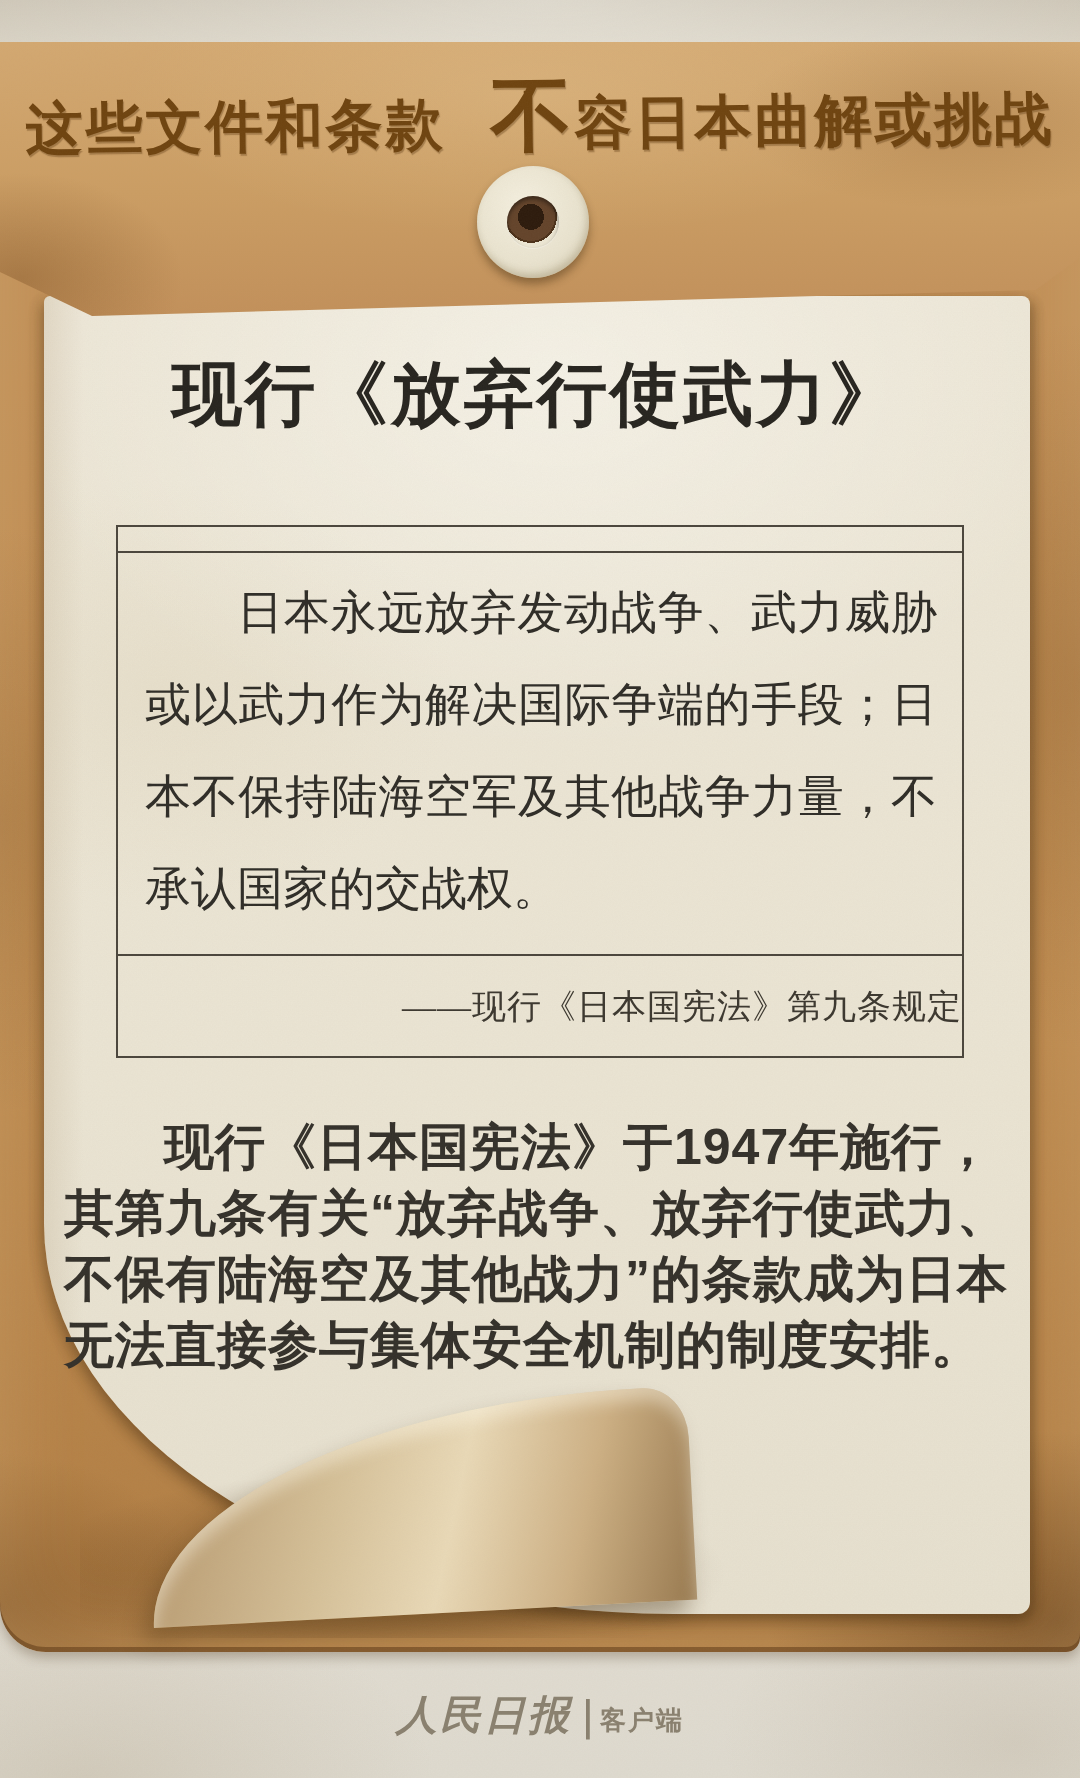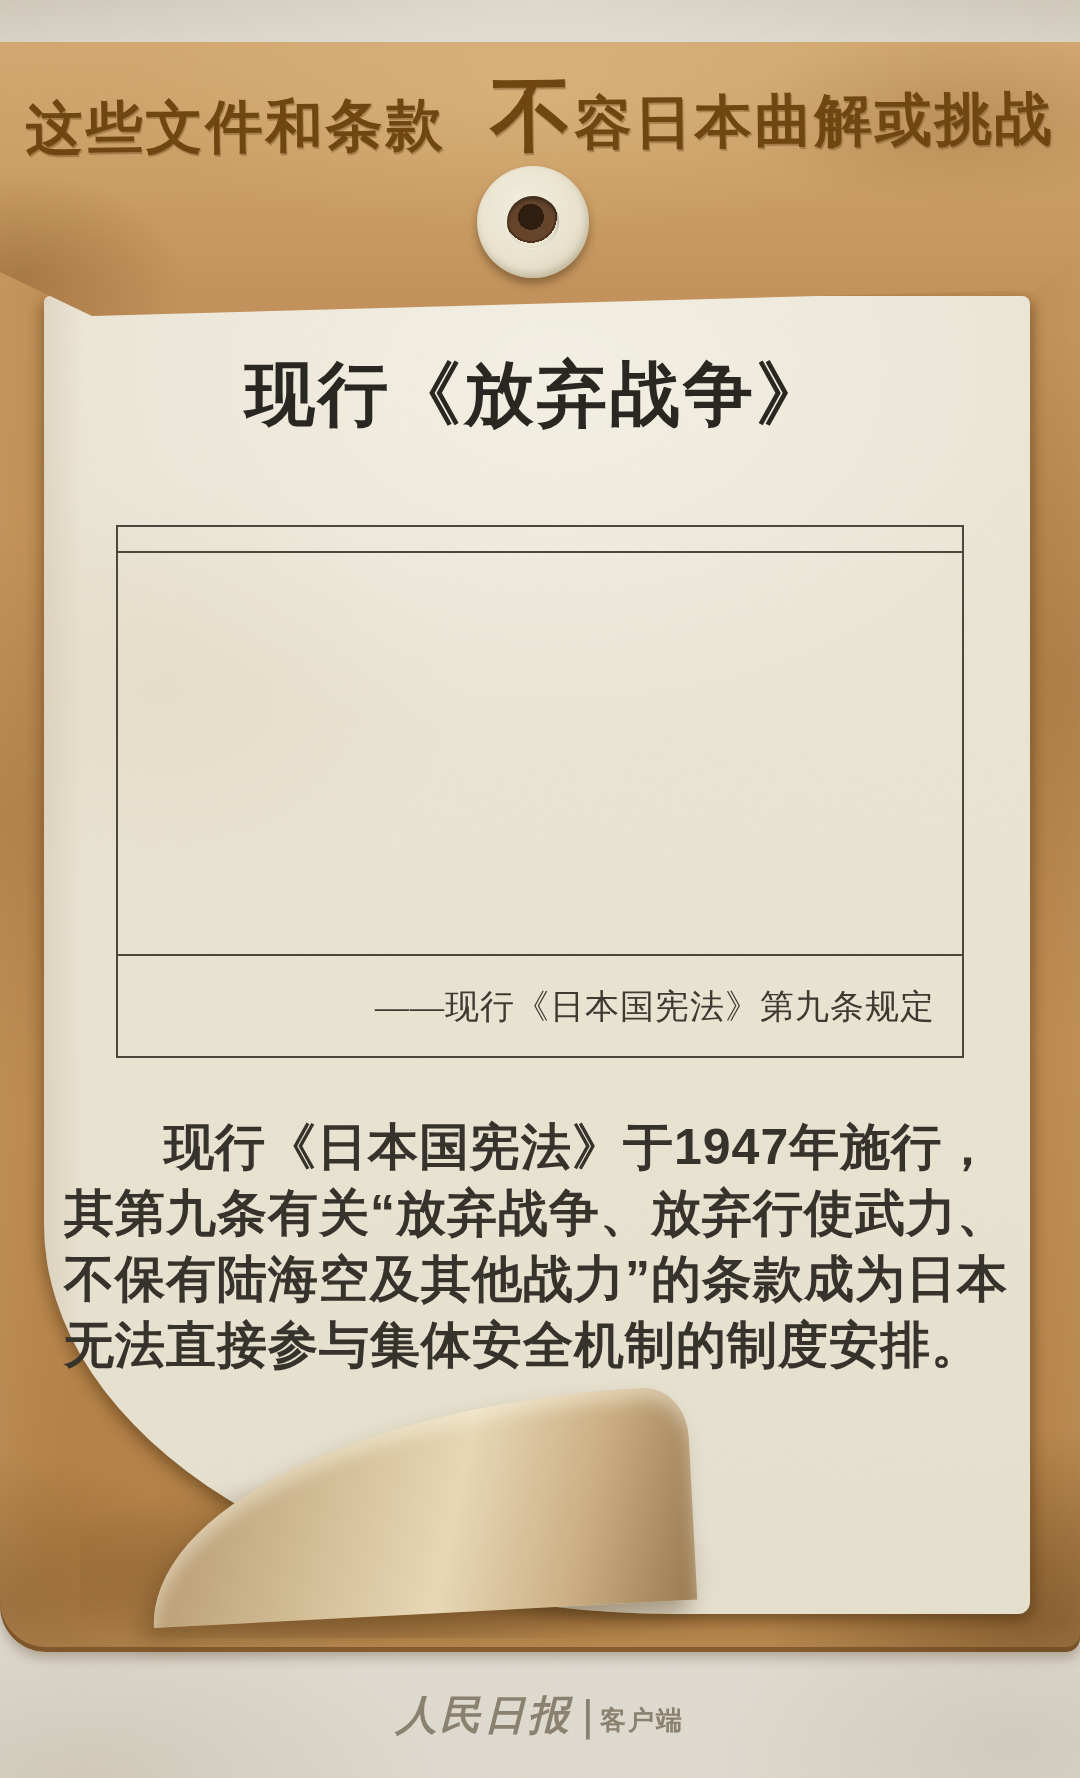--- a/index.html
+++ b/index.html
@@ -77,21 +77,21 @@
   }
   .quote-rule-top { top: 24px; }
   .quote-rule-bottom { bottom: 100px; }
   .quote-text {
     position: absolute; left: 27px; right: 25px; top: 40px;
     font-size: 46px; line-height: 92px; letter-spacing: 0;
     text-indent: 2em; text-align: justify;
     color: #2e2c27;
   }
   .quote-attribution {
-    position: absolute; right: 27px; bottom: 26px;
+    position: absolute; right: 0; bottom: 26px;
     font-size: 34px; letter-spacing: 1px;
     color: #3b372f;
   }
 
   .doc-body {
     position: absolute; left: 20px; top: 818px; width: 962px;
     font-family: "Liberation Sans", "DejaVu Sans", sans-serif;
     font-weight: 700;
     font-size: 50px; line-height: 66px; letter-spacing: 1px;
     text-indent: 2em;
@@ -184,24 +184,25 @@
 </head>
 <body>
 
 <div class="stage">
 
   <div class="backdrop"></div>
 
   <div class="envelope"></div>
 
   <div class="paper">
-    <div class="doc-title">现行《放弃战争》</div>
+    <div class="doc-title">现行《放弃行使武力》</div>
 
     <div class="quote-box">
       <div class="quote-rule-top"></div>
+      <div class="quote-text">日本永远放弃发动战争、武力威胁或以武力作为解决国际争端的手段；日本不保持陆海空军及其他战争力量，不承认国家的交战权。</div>
       <div class="quote-rule-bottom"></div>
       <div class="quote-attribution">——现行《日本国宪法》第九条规定</div>
     </div>
 
     <div class="doc-body">现行《日本国宪法》于1947年施行，其第九条有关“放弃战争、放弃行使武力、不保有陆海空及其他战力”的条款成为日本无法直接参与集体安全机制的制度安排。</div>
   </div>
 
   <div class="curl-shadow"></div>
   <div class="page-curl"></div>
 

